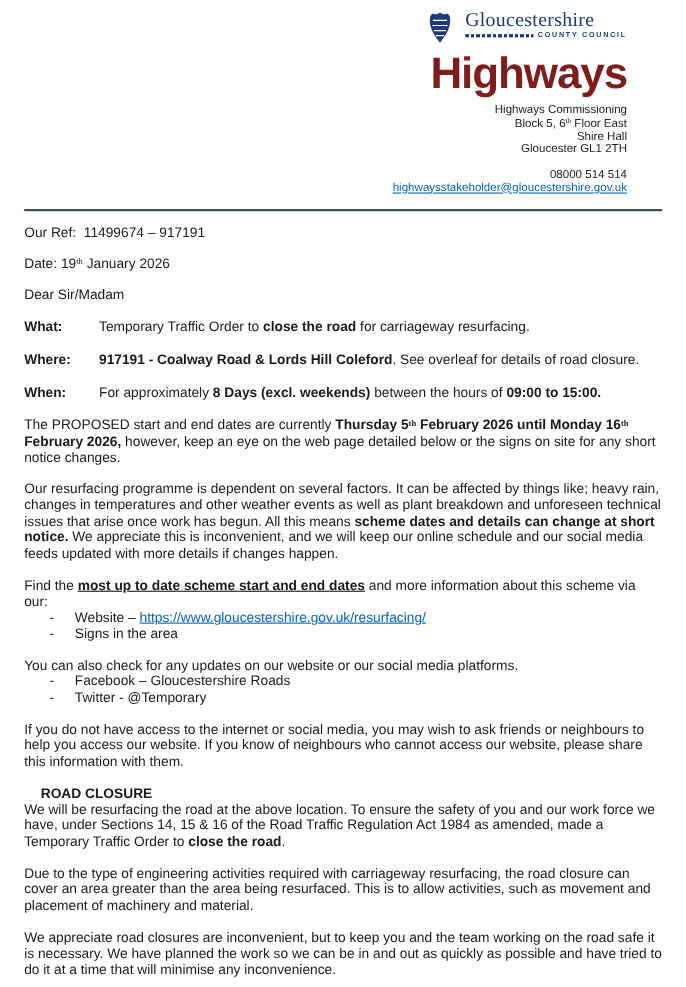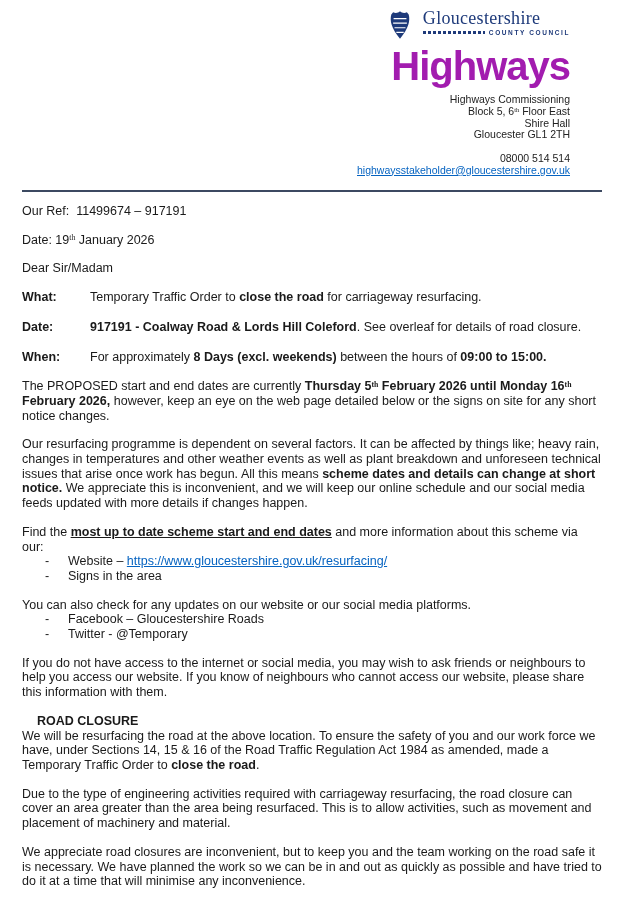--- a/index.html
+++ b/index.html
@@ -25,21 +25,21 @@
   }
   .council-sub-row{display:flex;align-items:center;gap:4px;margin-top:1px;}
   .logo-dashes{
     width:62px;height:3px;
     background:repeating-linear-gradient(90deg,#1e3a7a 0 3px,transparent 3px 5px);
   }
   .council-sub{
     font-size:6.5px;font-weight:700;color:#1e3a7a;letter-spacing:1.6px;
   }
   .highways-title{
-    font-size:40px;font-weight:700;color:#a21caf;
+    font-size:40px;font-weight:700;color:#7f1d1d;
     letter-spacing:-1px;line-height:42px;margin-top:1px;
   }
   .address{
     margin-top:7px;text-align:right;
     font-size:10.5px;line-height:11.8px;color:#222;
   }
   .address .spacer{height:11.8px;}
   .link{color:#0563c1;text-decoration:underline;cursor:pointer;}
   
   .header-divider{
@@ -108,21 +108,21 @@
     <p class="pre">Our Ref:  11499674 – 917191</p>
     <p><span>Date: 19</span><sup>th</sup><span> January 2026</span></p>
     <p>Dear Sir/Madam</p>
 
     <div class="row">
       <span class="row-label">What:</span>
       <span class="row-value"><span>Temporary Traffic Order to </span><span class="b">close the road</span><span> for carriageway resurfacing.</span></span>
     </div>
 
     <div class="row">
-      <span class="row-label">Date:</span>
+      <span class="row-label">Where:</span>
       <span class="row-value"><span class="b">917191 - Coalway Road &amp; Lords Hill Coleford</span><span>. See overleaf for details of road closure.</span></span>
     </div>
 
     <div class="row">
       <span class="row-label">When:</span>
       <span class="row-value"><span>For approximately </span><span class="b">8 Days (excl. weekends)</span><span> between the hours of </span><span class="b">09:00 to 15:00.</span></span>
     </div>
 
     <p class="indented"><span>The PROPOSED start and end dates are currently </span><span class="b">Thursday 5</span><sup class="b">th</sup><span class="b"> February 2026 until Monday 16</span><sup class="b">th</sup><span class="b"> February 2026,</span><span> however, keep an eye on the web page detailed below or the signs on site for any short notice changes.</span></p>
 

